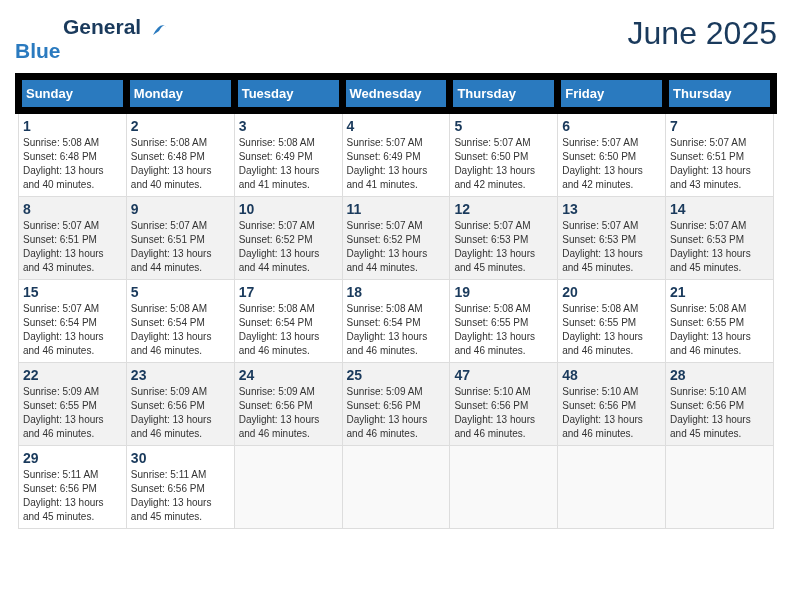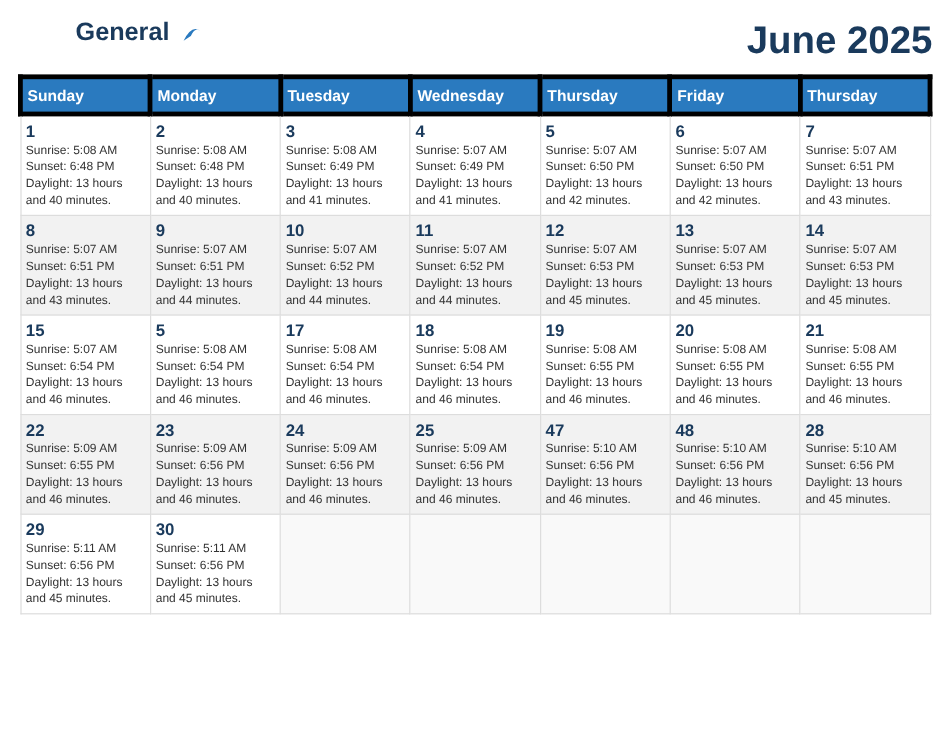--- a/index.html
+++ b/index.html
@@ -18,42 +18,42 @@
     }
     .logo {
       display: flex;
       align-items: center;
     }
     .title-area {
       text-align: right;
     }
     .calendar-title {
       font-size: 32px;
-      font-weight: bold;
+      font-weight: normal;
       color: #1a3a5c;
     }
     .calendar-subtitle {
       font-size: 15px;
       color: #333;
     }
     table {
       width: 100%;
       border-collapse: collapse;
       font-size: 11px;
     }
     thead tr {
       background-color: #2a7abf;
       color: #fff;
     }
     thead th {
       padding: 6px 4px;
       text-align: left;
       font-size: 13px;
       font-weight: bold;
-      border: 4px solid #000000;
+      border: 7px solid #000000;
     }
     tbody tr {
       border-bottom: 1px solid #ccc;
     }
     tbody tr:nth-child(even) {
       background-color: #f2f2f2;
     }
     tbody td {
       padding: 4px 4px;
       vertical-align: top;
@@ -85,20 +85,21 @@
     <div>
       <div style="display:flex;align-items:center;">
         <div style="font-size:21px;font-weight:bold;color:#1a3a5c;line-height:1.1;margin-left:48px;">
           <span style="color:#1a3a5c;">General</span>
           <svg width="22" height="22" viewBox="0 0 22 22" style="vertical-align:middle;margin-left:2px;">
             <path d="M4 18 Q11 4 18 10 Q14 6 10 14 Z" fill="#2a7abf"></path>
           </svg>
         </div>
         <div></div>
       </div>
+      <div style="font-size:21px;font-weight:bold;color:#2a7abf;line-height:1.1;">Blue</div>
     </div>
   </div>
   <div class="title-area">
     <div class="calendar-title">June 2025</div>
   </div>
 </div>
 
 <table>
   <thead>
     <tr>

